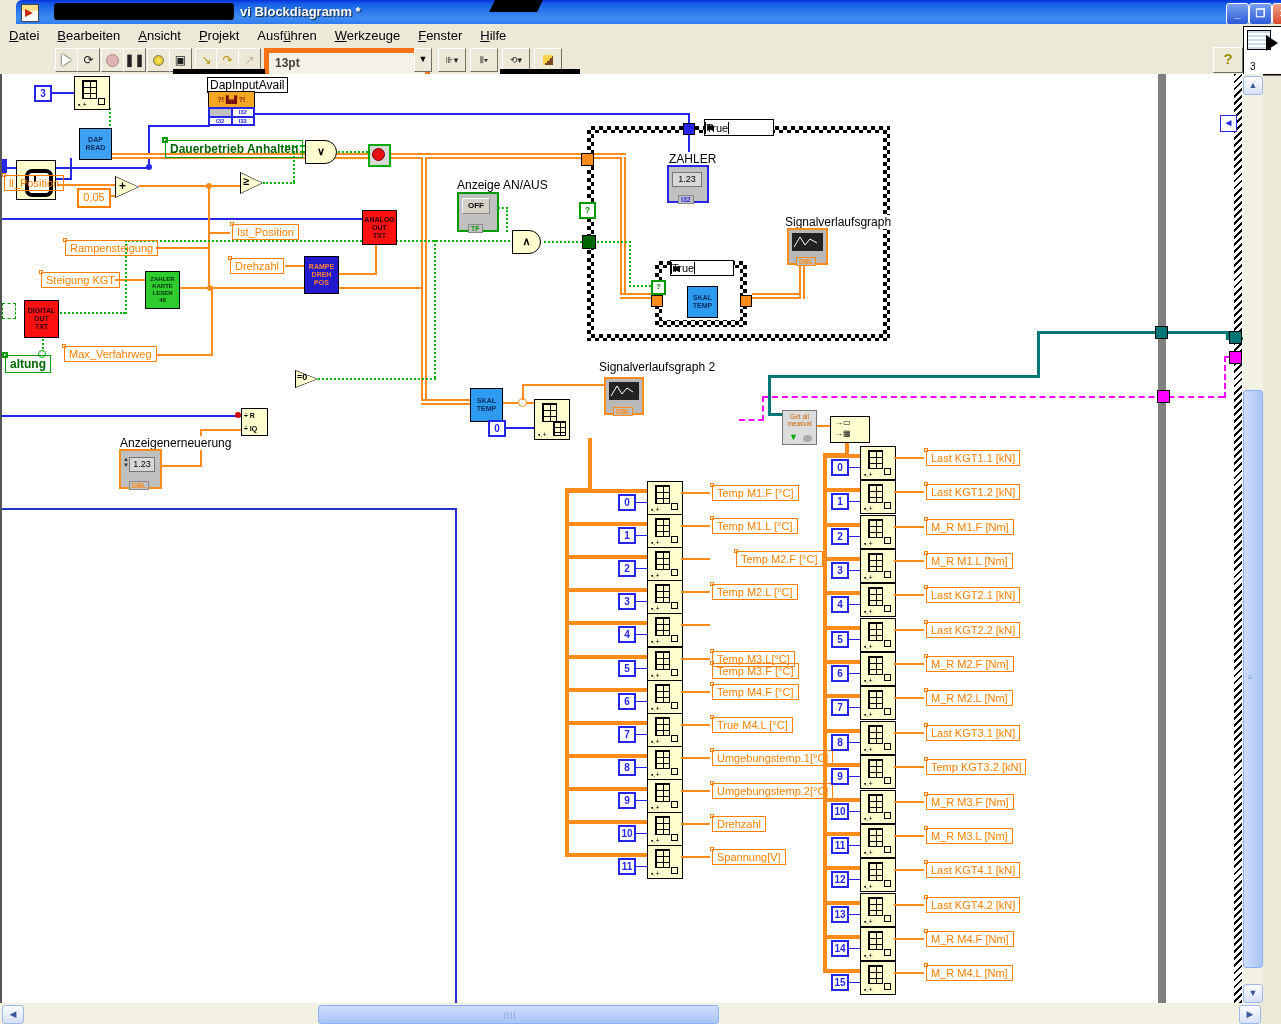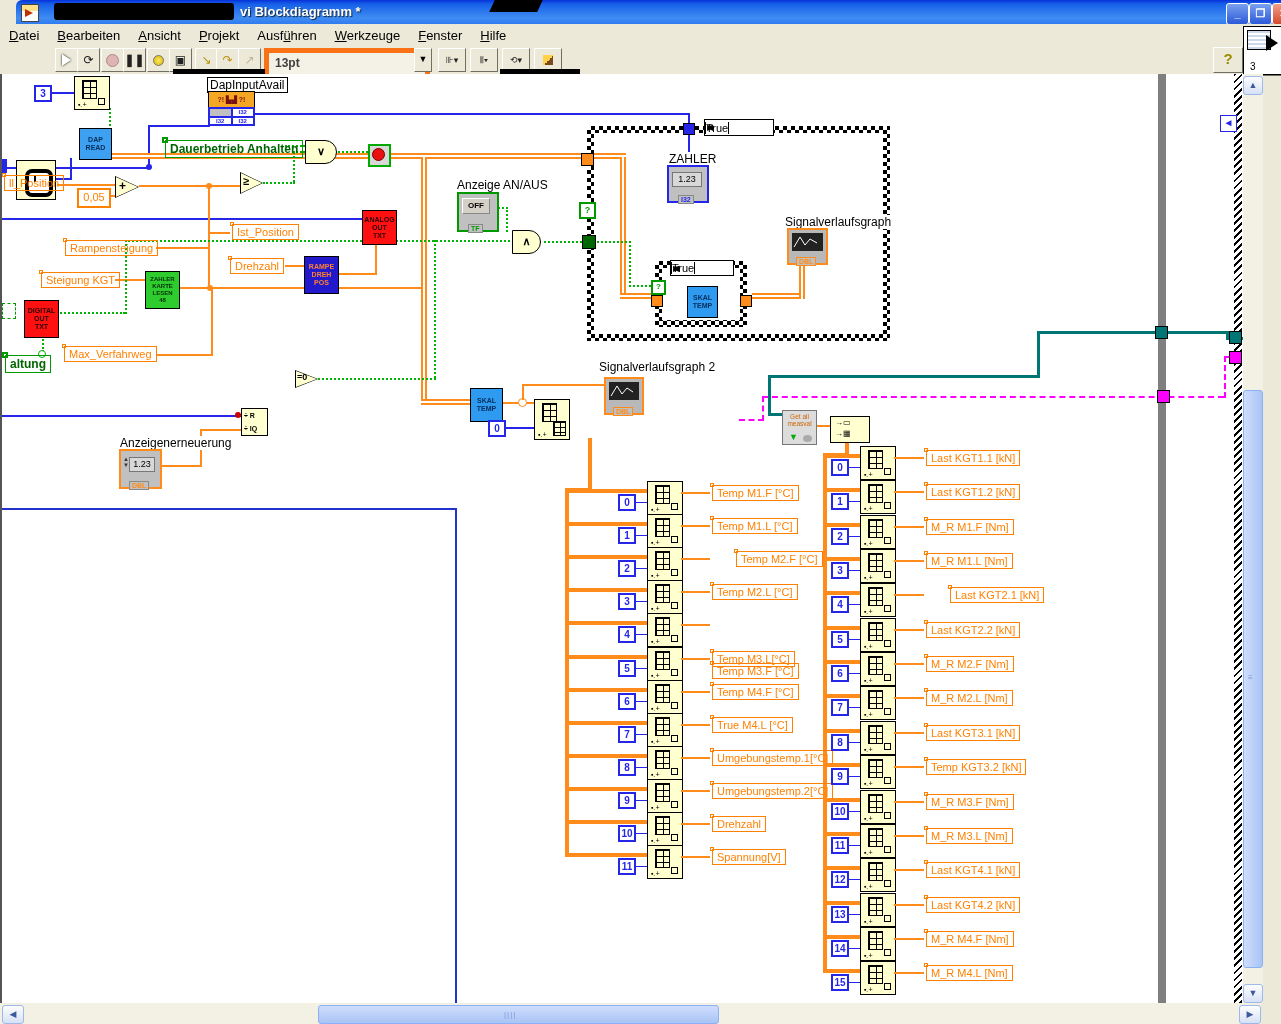--- a/index.html
+++ b/index.html
@@ -650,21 +650,21 @@
       </div>
       <div class="o4h" style="left:821px;top:517px;width:37px;"></div>
       <div class="idx" style="left:858px;top:509px;">
         <i class="ig"></i>
         <i class="idt">▪.+</i>
         <i class="isq"></i>
       </div>
       <div class="bconst" style="left:829px;top:522px;">4</div>
       <div class="b1h" style="left:847px;top:530px;width:11px;"></div>
       <div class="oh" style="left:892px;top:520px;width:30px;"></div>
-      <div class="olab" style="left:922px;top:511px;margin-left:24px;">
+      <div class="olab" style="left:922px;top:511px;">
         <span>Last KGT2.1 [kN]</span>
       </div>
       <div class="o4h" style="left:821px;top:552px;width:37px;"></div>
       <div class="idx" style="left:858px;top:544px;">
         <i class="ig"></i>
         <i class="idt">▪.+</i>
         <i class="isq"></i>
       </div>
       <div class="bconst" style="left:829px;top:557px;">5</div>
       <div class="b1h" style="left:847px;top:565px;width:11px;"></div>

